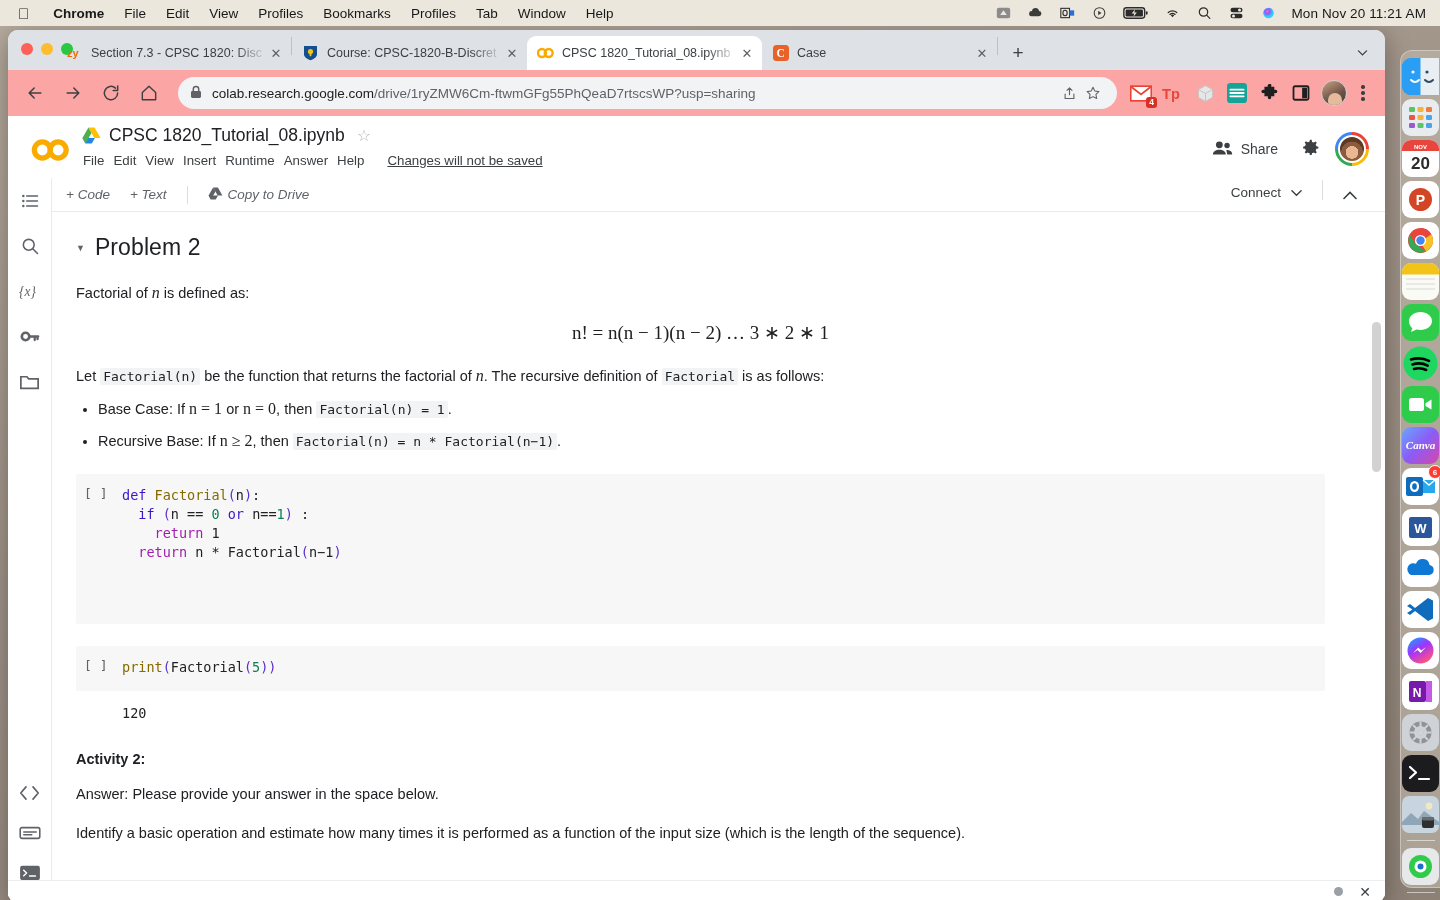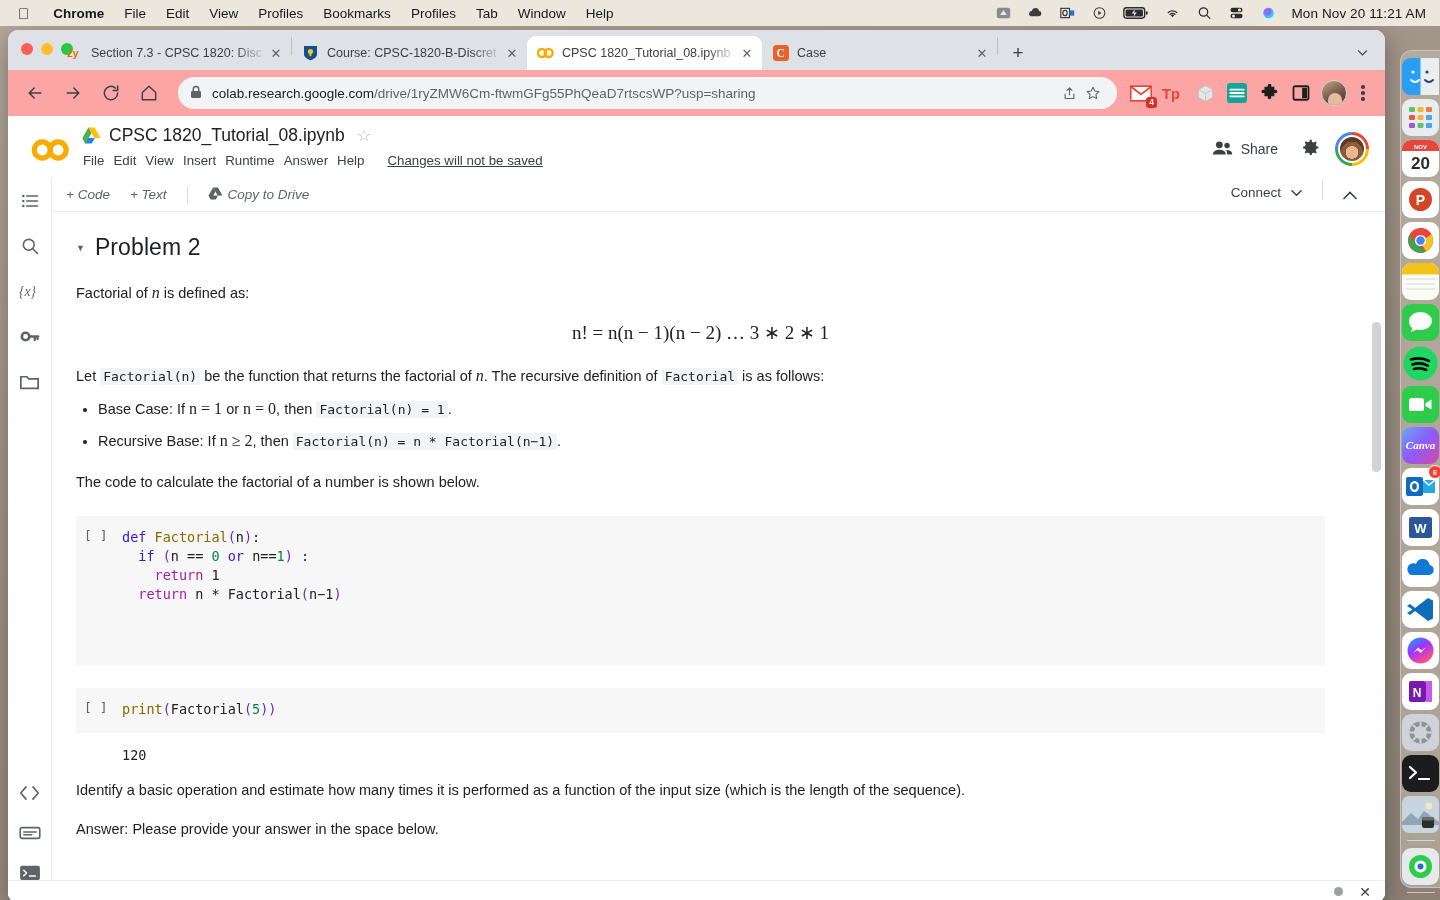--- a/index.html
+++ b/index.html
@@ -619,38 +619,38 @@
 
         <div class="eq">n! = n(n − 1)(n − 2) … 3 ∗ 2 ∗ 1</div>
 
         <div class="md"><span>Let </span><span class="mono">Factorial(n)</span><span> be the function that returns the factorial of </span><span class="mi">n</span><span>. The recursive definition of </span><span class="mono">Factorial</span><span> is as follows:</span></div>
 
         <ul class="bl">
           <li><span>Base Case:</span><span> If </span><span class="mr">n = 1</span><span> or </span><span class="mr">n = 0</span><span>, then </span><span class="mono">Factorial(n) = 1</span><span>.</span></li>
           <li><span>Recursive Base:</span><span> If </span><span class="mr">n ≥ 2</span><span>, then </span><span class="mono">Factorial(n) = n * Factorial(n−1)</span><span>.</span></li>
         </ul>
 
-        <div class="md">The code to calculate the factorial of a number is shown below.</div>
 
         <div class="cell tall">
           <div class="gutter">[ ]</div>
           <div class="src"><span class="k-kw">def</span> <span class="k-fn">Factorial</span><span class="k-paren">(</span>n<span class="k-paren">)</span>:
   <span class="k-kw">if</span> <span class="k-paren">(</span>n == <span class="k-num">0</span> <span class="k-kw">or</span> n==<span class="k-num">1</span><span class="k-paren">)</span> :
     <span class="k-ret">return</span> <span>1</span>
   <span class="k-ret">return</span> n * Factorial<span class="k-paren">(</span>n−1<span class="k-paren">)</span></div>
         </div>
 
         <div class="cell">
           <div class="gutter">[ ]</div>
           <div class="src"><span class="k-fn">print</span><span class="k-paren">(</span>Factorial<span class="k-paren">(</span><span class="k-num">5</span><span class="k-paren">)</span><span class="k-paren">)</span></div>
         </div>
         <div class="out">120</div>
 
+        <div class="act-h">Activity 2:</div>
+        <div class="md tight">Answer: Please provide your answer in the space below.</div>
         <div class="md tight">Identify a basic operation and estimate how many times it is performed as a function of the input size (which is the length of the sequence).</div>
-        <div class="md tight">Answer: Please provide your answer in the space below.</div>
 
       </div>
 
       <div id="nb-scroll">
         <div id="nb-thumb"></div>
       </div>
     </div>
 
     <div id="botbar">
       <span class="dot"></span>

